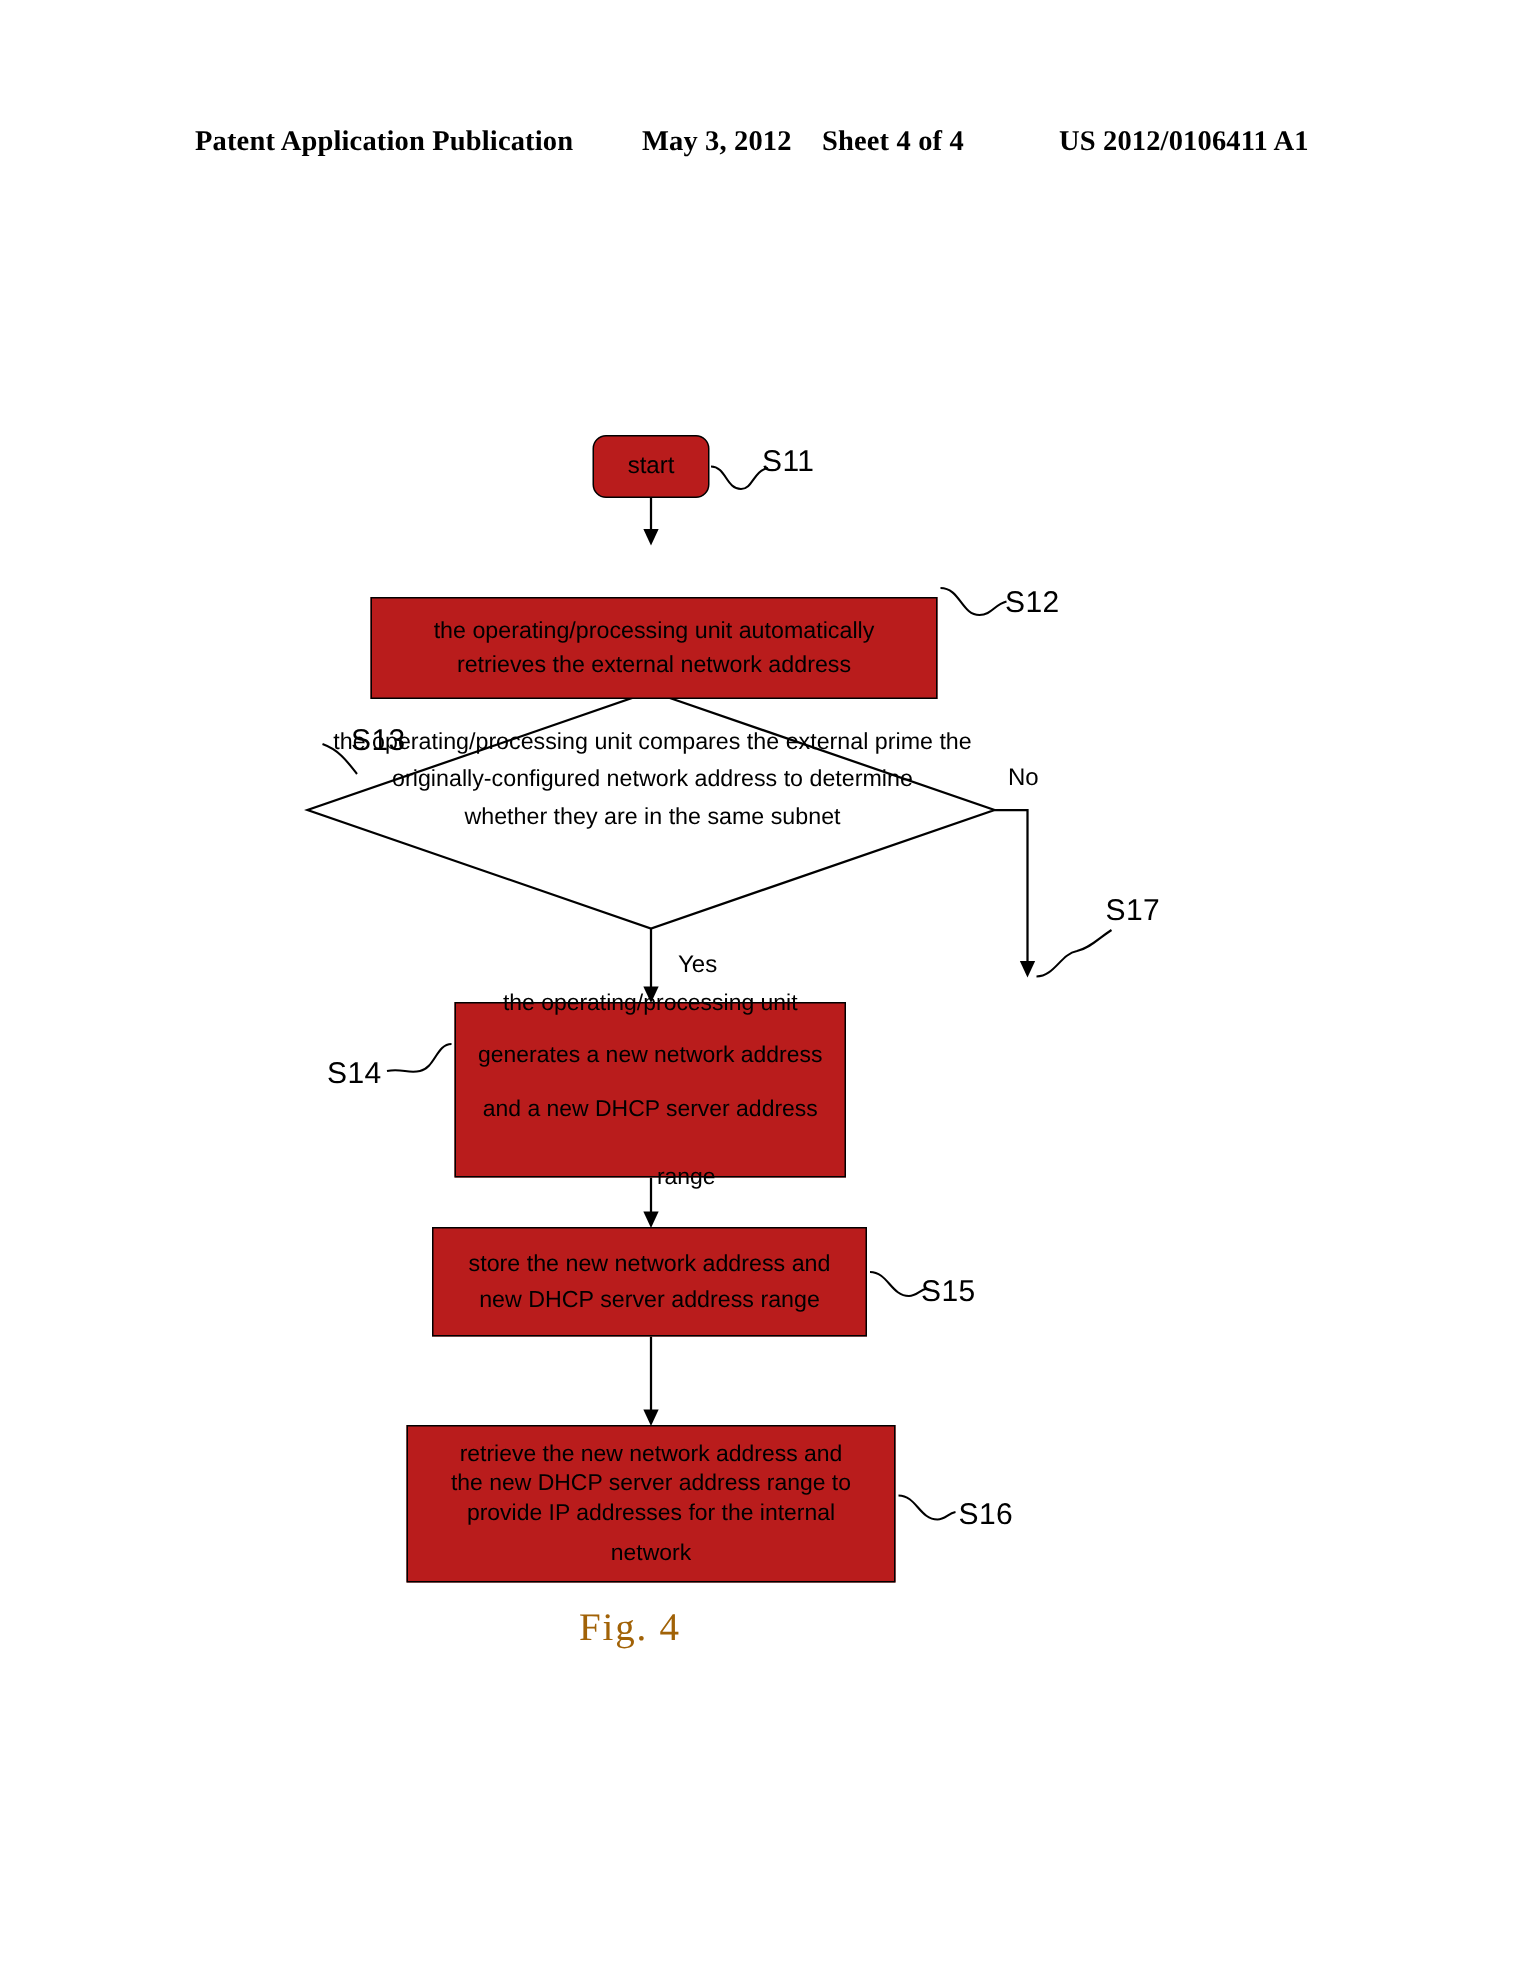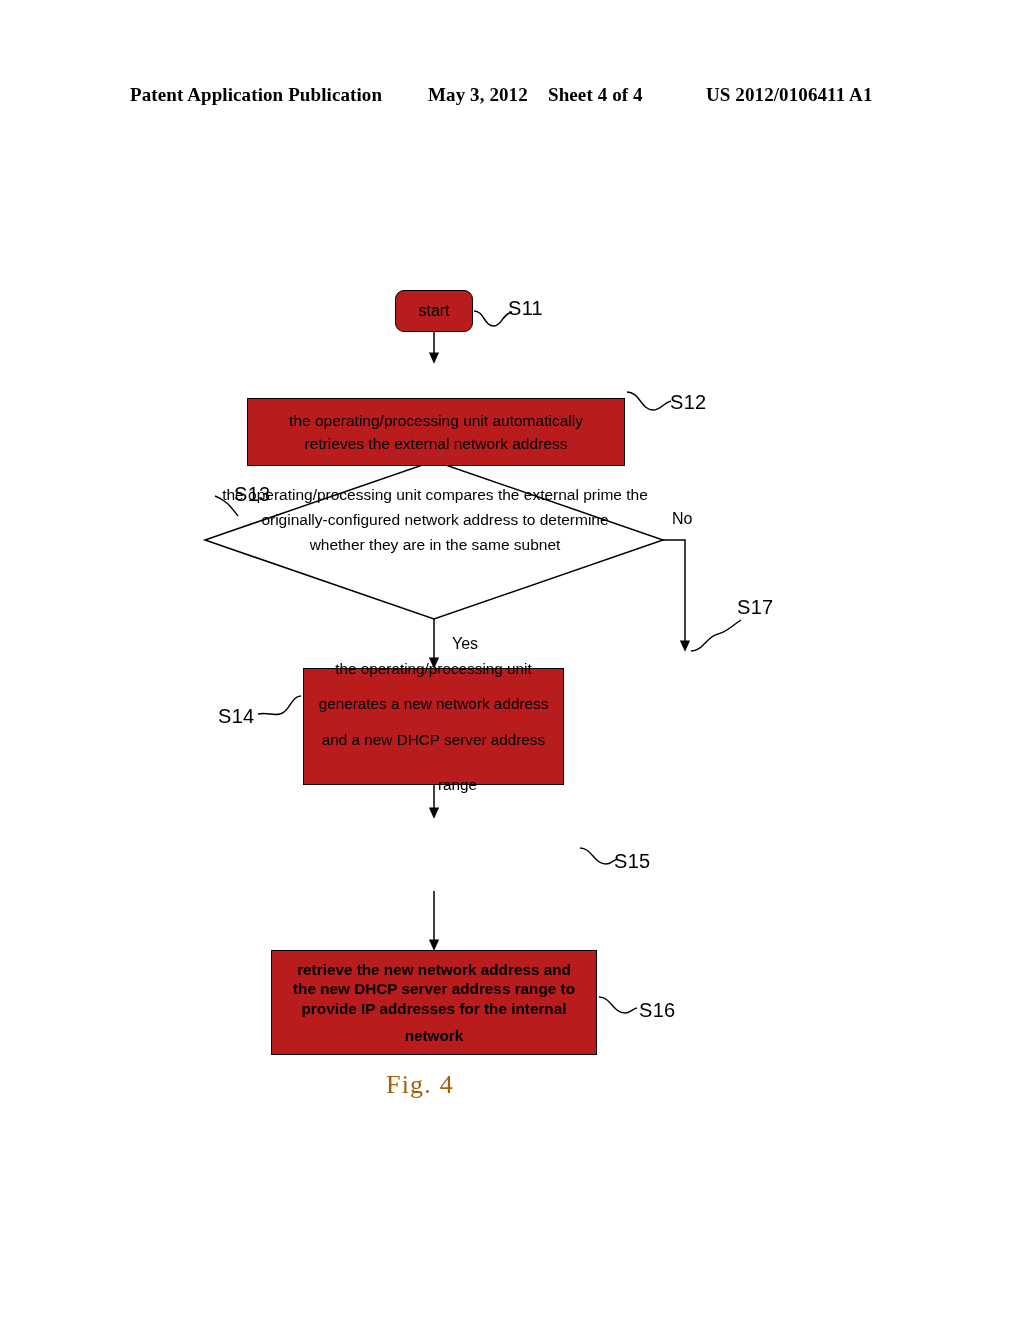--- a/index.html
+++ b/index.html
@@ -142,21 +142,21 @@
   #node-s15 .ln { margin: 4px 0; }
 
   
   #node-s16 {
     left: 271px;
     top: 950px;
     width: 326px;
     height: 105px;
     font-size: 15.3px;
   }
-  #node-s16 .ln { margin: 2px 4px; font-weight: bold; }
+  #node-s16 .ln { margin: 2px 4px; }
   #node-s16 .ln.gap { margin-top: 10px; }
 
   
   .step-label {
     position: absolute;
     font-size: 20px;
     font-family: "Liberation Sans", sans-serif;
     color: #000;
     white-space: nowrap;
     letter-spacing: 0.3px;
@@ -250,20 +250,24 @@
   </div>
 
   <div class="node" id="node-s14">
     <span class="ln">the operating/processing unit</span>
     <span class="ln">generates a new network address</span>
     <span class="ln">and a new DHCP server address</span>
     <span class="ln gap">range</span>
   </div>
 
 
+  <div class="node" id="node-s15">
+    <span class="ln">store the new network address and</span>
+    <span class="ln">new DHCP server address range</span>
+  </div>
 
   <div class="node" id="node-s16">
     <span class="ln">retrieve the new network address and</span>
     <span class="ln">the new DHCP server address range to</span>
     <span class="ln">provide IP addresses for the internal</span>
     <span class="ln gap">network</span>
   </div>
 
   <span class="step-label" id="label-s11">S11</span>
   <span class="step-label" id="label-s12">S12</span>

